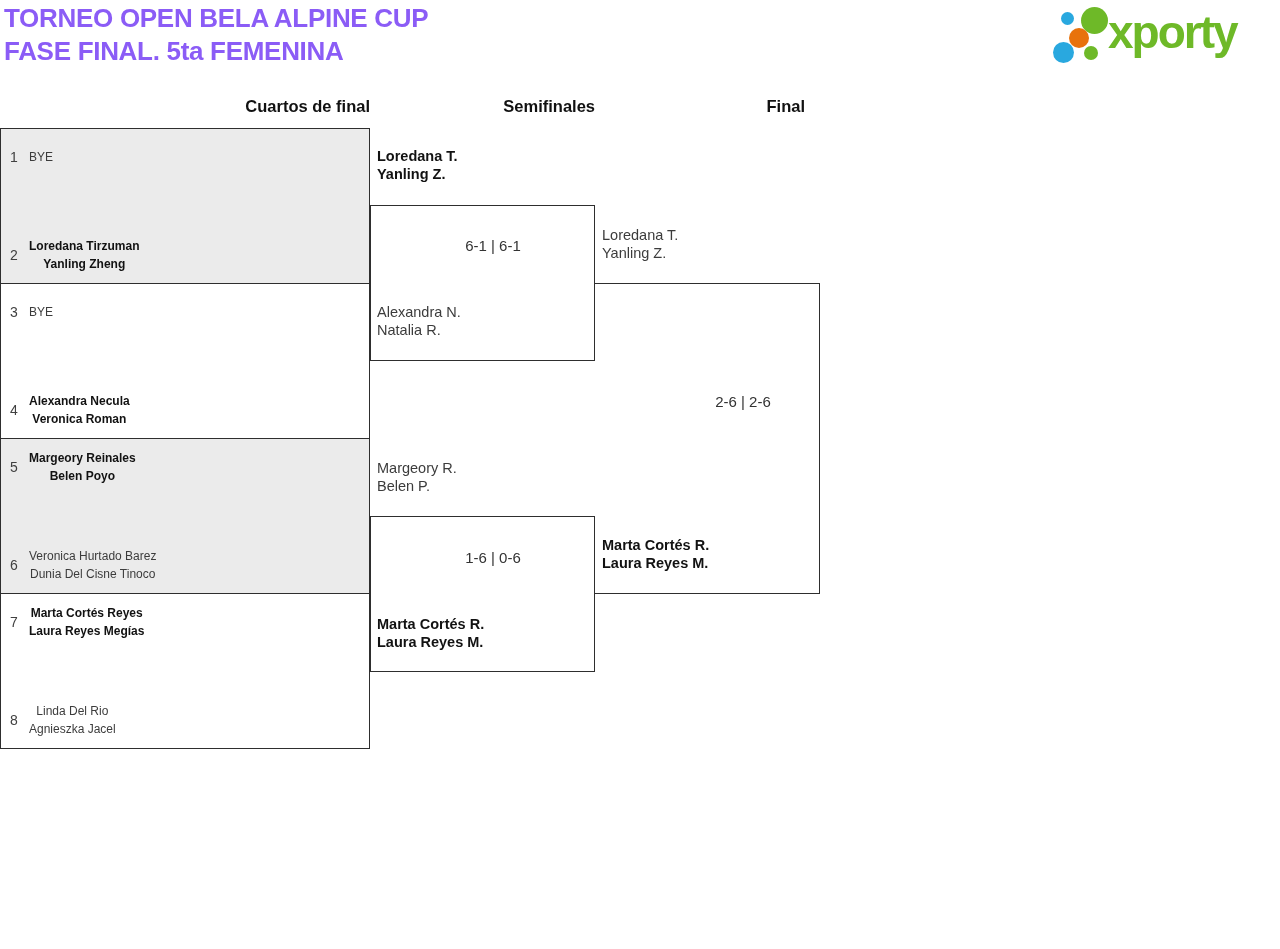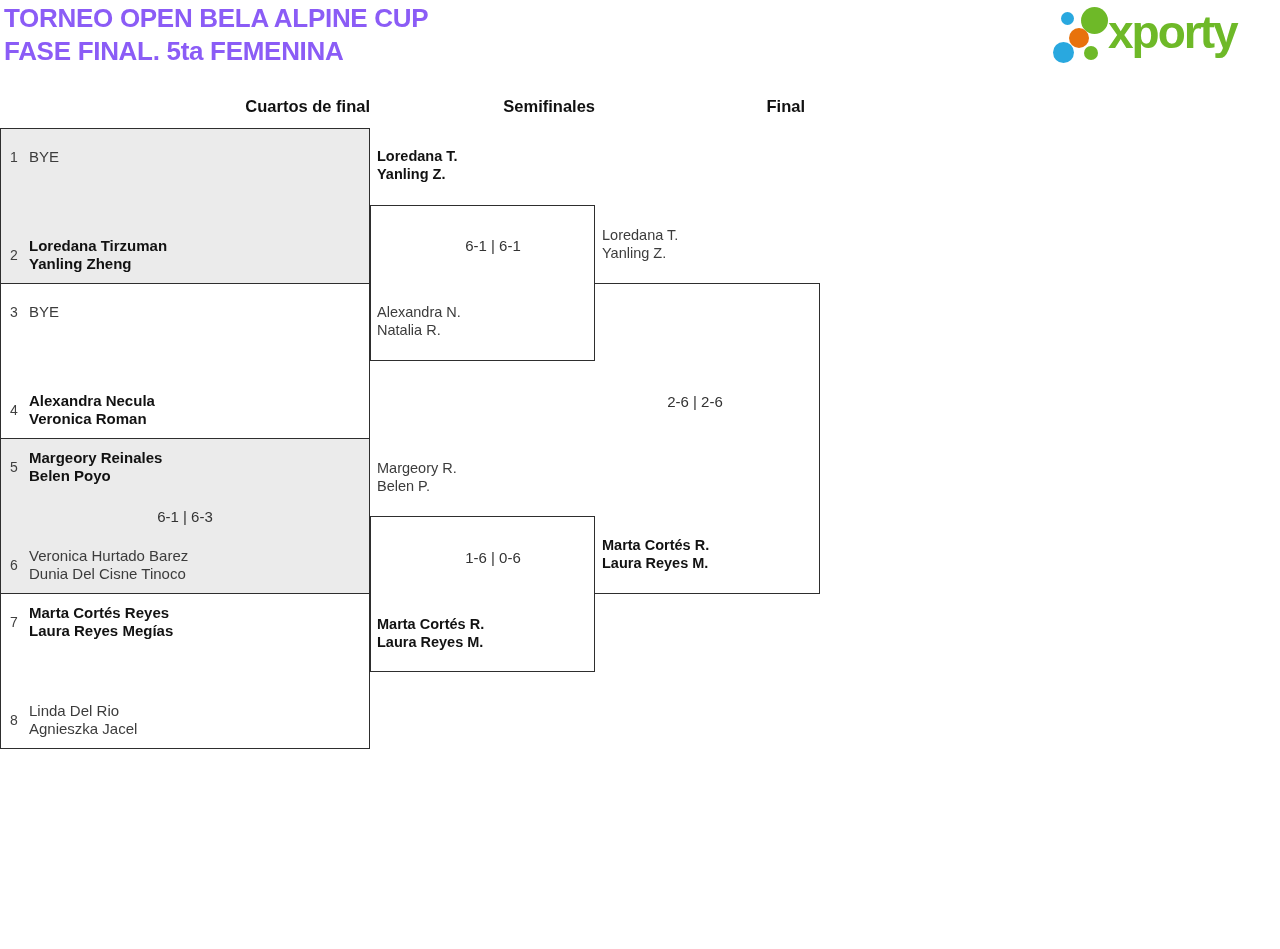--- a/index.html
+++ b/index.html
@@ -42,21 +42,21 @@
     border:1px solid #2e2e2e; background:#ffffff;
   }
   .qf.shaded { background:#ebebeb; }
   .slot { position:absolute; left:0; right:0; display:flex; align-items:center; }
   .slot-top    { top:9px; min-height:38px; }
   .slot-bottom { bottom:9px; min-height:38px; }
   .seed {
     flex:0 0 28px; box-sizing:border-box; padding-left:9px;
     font-size:14px; color:#404040;
   }
-  .team { font-size:15px; line-height:18px; color:#3c3c3c; }
+  .team { font-size:12px; line-height:18px; color:#3c3c3c;text-align:center; }
   .team.winner { font-weight:700; color:#121212; }
   .qf-score {
     position:absolute; left:0; right:0; top:50%; transform:translateY(-50%);
     text-align:center; font-size:15px; color:#333;
   }
 
   
   .sf-box {
     left:370px; width:225px; height:156px; box-sizing:border-box;
     border:1px solid #2e2e2e; background:transparent;
@@ -128,21 +128,20 @@
 </div>
 
 <div class="abs qf shaded" style="top:438px">
   <div class="slot slot-top">
     <div class="seed">5</div>
     <div class="team winner">
       <div>Margeory Reinales</div>
       <div>Belen Poyo</div>
     </div>
   </div>
-  <div class="qf-score">6-1 | 6-3</div>
   <div class="slot slot-bottom">
     <div class="seed">6</div>
     <div class="team">
       <div>Veronica Hurtado Barez</div>
       <div>Dunia Del Cisne Tinoco</div>
     </div>
   </div>
 </div>
 
 <div class="abs qf" style="top:593px">
@@ -183,17 +182,17 @@
 <div class="abs bscore" style="left:370px;top:549px">1-6 | 0-6</div>
 <div class="abs bteam winner" style="left:377px;top:615px">
   <div>Marta Cortés R.</div>
   <div>Laura Reyes M.</div>
 </div>
 
 <div class="abs bteam" style="left:602px;top:226px">
   <div>Loredana T.</div>
   <div>Yanling Z.</div>
 </div>
-<div class="abs bscore" style="left:572px;top:393px">2-6 | 2-6</div>
+<div class="abs bscore" style="left:620px;top:393px">2-6 | 2-6</div>
 <div class="abs bteam winner" style="left:602px;top:536px">
   <div>Marta Cortés R.</div>
   <div>Laura Reyes M.</div>
 </div>
 
 </body></html>

